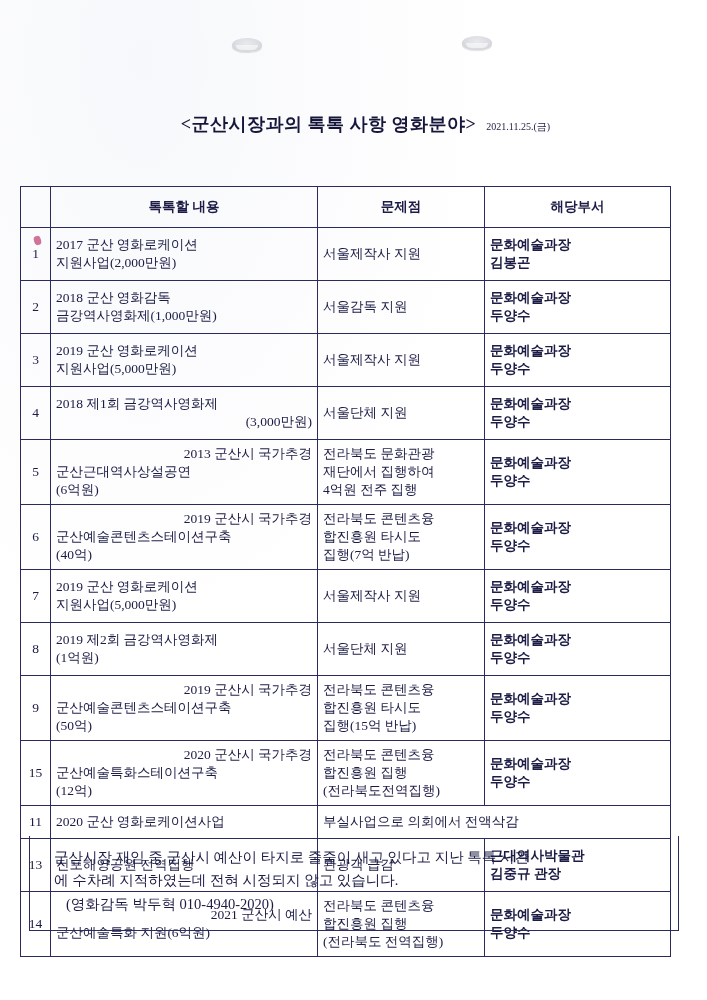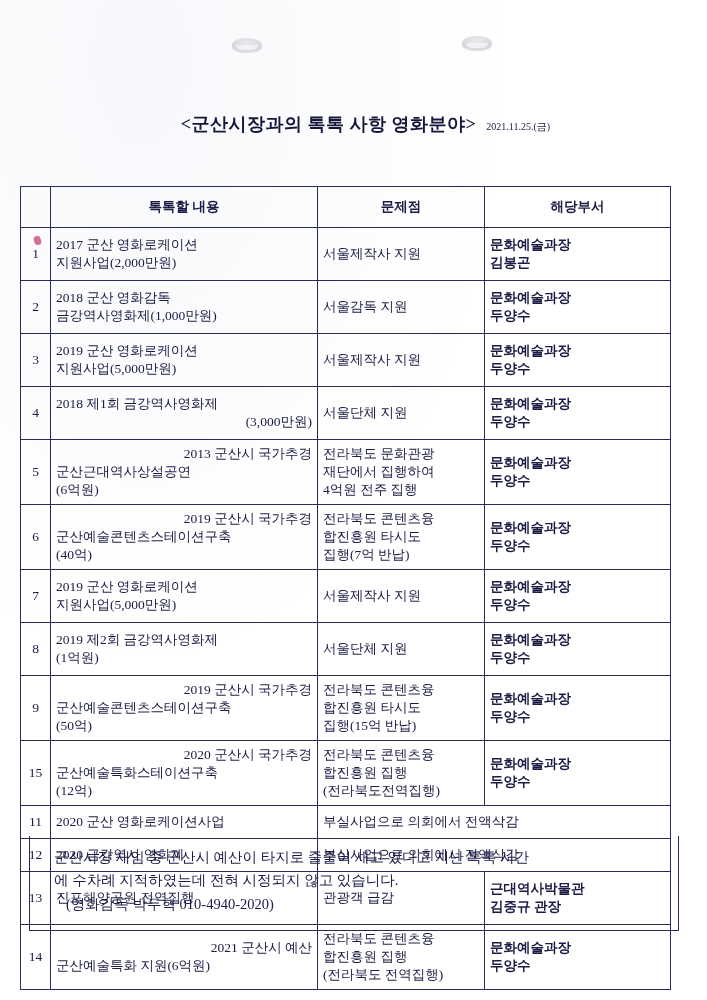--- a/index.html
+++ b/index.html
@@ -336,29 +336,20 @@
       <tr>
         <td class="no small">11</td>
         <td class="content small">
           <span class="ln">2020 군산 영화로케이션사업</span>
         </td>
         <td class="issue small" colspan="2">
           <span class="ln">부실사업으로 의회에서  전액삭감</span>
         </td>
       </tr>
 
-      <tr>
-        <td class="no small">12</td>
-        <td class="content small">
-          <span class="ln">2020 금강역사 영화제</span>
-        </td>
-        <td class="issue small" colspan="2">
-          <span class="ln">부실사업으로 의회에서  전액삭감</span>
-        </td>
-      </tr>
 
       <tr>
         <td class="no mid">13</td>
         <td class="content mid">
           <span class="ln">진포해양공원 전역집행</span>
         </td>
         <td class="issue mid">
           <span class="ln">관광객 급감</span>
         </td>
         <td class="dept mid">

